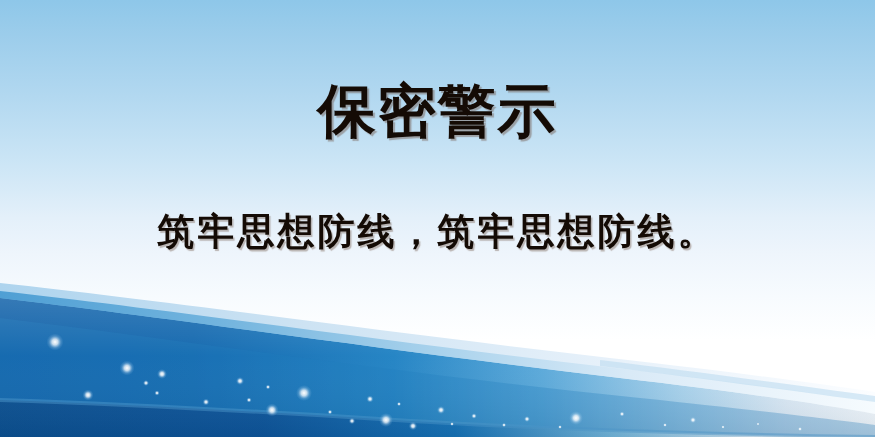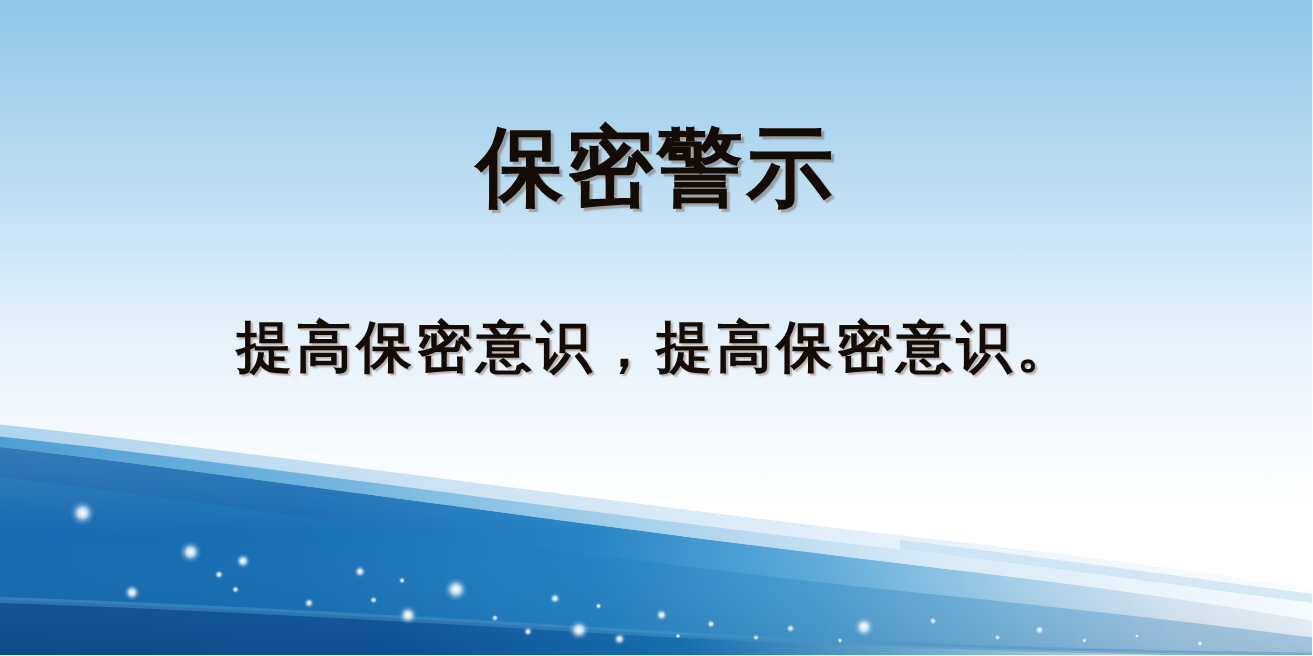--- a/index.html
+++ b/index.html
@@ -184,16 +184,16 @@
       <circle cx="665" cy="425" r="2.0" fill="url(#gSparkle)"></circle>
       <circle cx="693" cy="420" r="3.2" fill="url(#gSparkle)"></circle>
       <circle cx="723" cy="427" r="1.8" fill="url(#gSparkle)"></circle>
       <circle cx="758" cy="424" r="1.6" fill="url(#gSparkle)"></circle>
       <circle cx="800" cy="429" r="2.2" fill="url(#gSparkle)"></circle>
     </g>
   </svg>
 
   <div class="text-stack">
     <div class="title">保密警示</div>
-    <div class="subtitle">提高保密意识，提高保密意识。</div>
+    <div class="subtitle">筑牢思想防线，筑牢思想防线。</div>
   </div>
 
 </div>
 
 </body></html>

